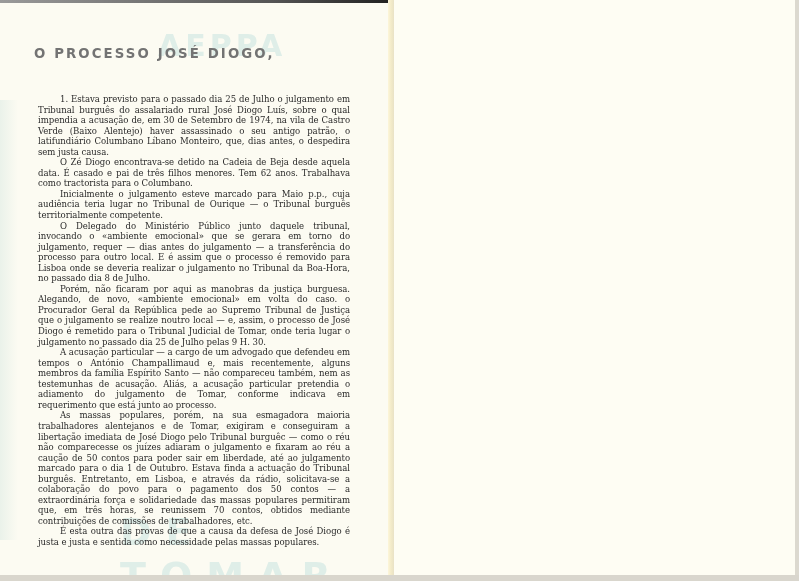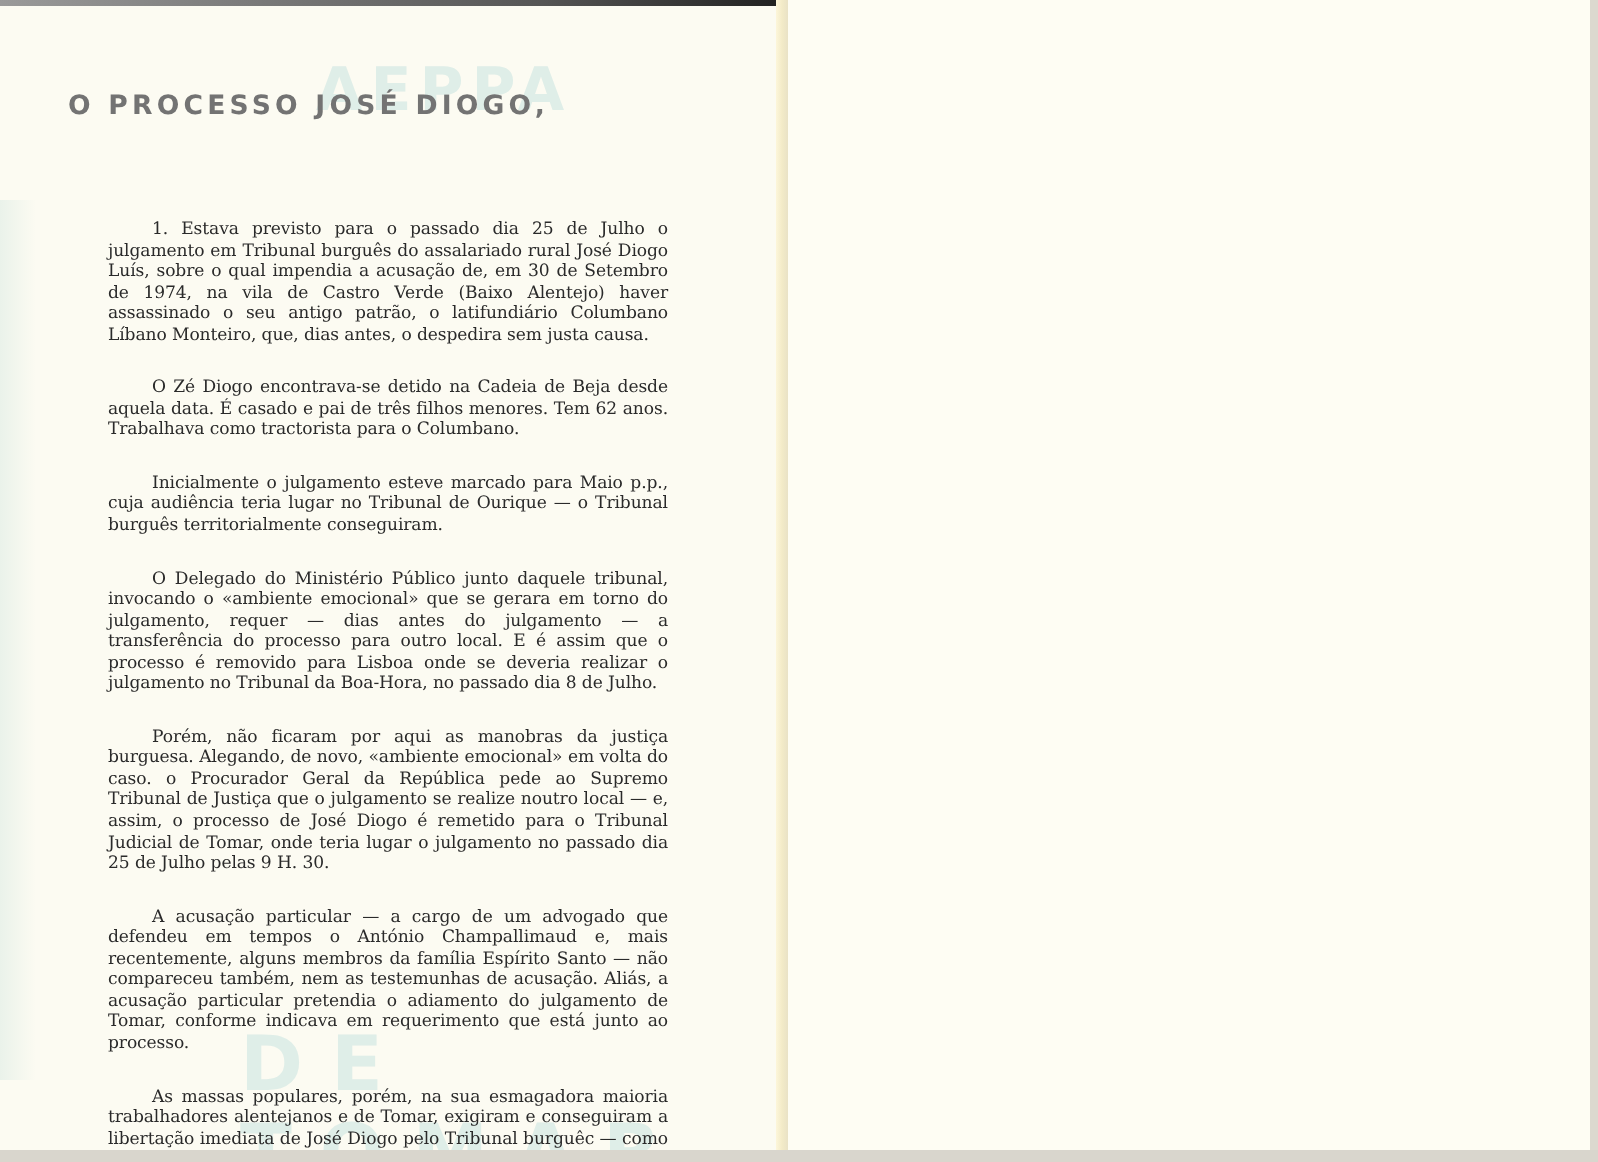--- a/index.html
+++ b/index.html
@@ -12,38 +12,38 @@
     .gutter { position:absolute; left:388px; top:0; width:6px; height:581px; background:linear-gradient(90deg,#fdf6da,#f3ebc8 50%,#e9e2c6); }
     .bottom-edge { position:absolute; left:0; top:575px; width:799px; height:6px; background:#d9d6cd; }
     .right-edge { position:absolute; left:795px; top:0; width:4px; height:581px; background:#dcd9cf; }
     .left-edge-green { position:absolute; left:0; top:100px; width:18px; height:440px; background:linear-gradient(90deg,#eaf2ea,#fcfbf2); }
     .watermark { position:absolute; font-family:"DejaVu Sans", sans-serif; font-weight:bold; color:#dfeee8; letter-spacing:14px; }
     .wm-top { left:158px; top:28px; font-size:30px; letter-spacing:4px; }
     .wm-bottom { left:120px; top:510px; font-size:38px; }
     .title { position:absolute; left:34px; top:44px; font-family:"DejaVu Sans", sans-serif; font-weight:bold; font-size:13.3px; letter-spacing:2.1px; color:#737373; line-height:20px; }
     .body-text { position:absolute; font-size:8.55px; line-height:10.55px; color:#2a2a2a; text-align:justify; letter-spacing:-0.05px; }
     .left-body { left:38px; top:94px; width:312px; }
-    .body-text p { margin:16px; text-indent:22px; }
+    .body-text p { margin:0; text-indent:22px; }
   </style>
 </head>
 <body>
 
 <div class="spread">
   <div class="page page-left">
     <div class="top-band"></div>
     <div class="left-edge-green"></div>
     <div class="watermark wm-top">AEPPA</div>
     <div class="watermark wm-bottom">DE TOMAR</div>
     <div class="title">
       <div>O PROCESSO JOSÉ DIOGO,</div>
     </div>
     <div class="body-text left-body" id="left-body">
         <p>1. Estava previsto para o passado dia 25 de Julho o julgamento em Tribunal burguês do assalariado rural José Diogo Luís, sobre o qual impendia a acusação de, em 30 de Setembro de 1974, na vila de Castro Verde (Baixo Alentejo) haver assassinado o seu antigo patrão, o latifundiário Columbano Líbano Monteiro, que, dias antes, o despedira sem justa causa.</p>
         <p>O Zé Diogo encontrava-se detido na Cadeia de Beja desde aquela data. É casado e pai de três filhos menores. Tem 62 anos. Trabalhava como tractorista para o Columbano.</p>
-        <p>Inicialmente o julgamento esteve marcado para Maio p.p., cuja audiência teria lugar no Tribunal de Ourique — o Tribunal burguês territorialmente conseguiram.</p>
+        <p>Inicialmente o julgamento esteve marcado para Maio p.p., cuja audiência teria lugar no Tribunal de Ourique — o Tribunal burguês territorialmente competente.</p>
         <p>O Delegado do Ministério Público junto daquele tribunal, invocando o «ambiente emocional» que se gerara em torno do julgamento, requer — dias antes do julgamento — a transferência do processo para outro local. E é assim que o processo é removido para Lisboa onde se deveria realizar o julgamento no Tribunal da Boa-Hora, no passado dia 8 de Julho.</p>
         <p>Porém, não ficaram por aqui as manobras da justiça burguesa. Alegando, de novo, «ambiente emocional» em volta do caso. o Procurador Geral da República pede ao Supremo Tribunal de Justiça que o julgamento se realize noutro local — e, assim, o processo de José Diogo é remetido para o Tribunal Judicial de Tomar, onde teria lugar o julgamento no passado dia 25 de Julho pelas 9 H. 30.</p>
         <p>A acusação particular — a cargo de um advogado que defendeu em tempos o António Champallimaud e, mais recentemente, alguns membros da família Espírito Santo — não compareceu também, nem as testemunhas de acusação. Aliás, a acusação particular pretendia o adiamento do julgamento de Tomar, conforme indicava em requerimento que está junto ao processo.</p>
         <p>As massas populares, porém, na sua esmagadora maioria trabalhadores alentejanos e de Tomar, exigiram e conseguiram a libertação imediata de José Diogo pelo Tribunal burguêc — como o réu não comparecesse os juízes adiaram o julgamento e fixaram ao réu a caução de 50 contos para poder sair em liberdade, até ao julgamento marcado para o dia 1 de Outubro. Estava finda a actuação do Tribunal burguês. Entretanto, em Lisboa, e através da rádio, solicitava-se a colaboração do povo para o pagamento dos 50 contos — a extraordinária força e solidariedade das massas populares permitiram que, em três horas, se reunissem 70 contos, obtidos mediante contribuições de comissões de trabalhadores, etc.</p>
         <p>É esta outra das provas de que a causa da defesa de José Diogo é justa e justa e sentida como necessidade pelas massas populares.</p>
       </div>
   </div>
   <div class="gutter"></div>
   <div class="page page-right">
     

